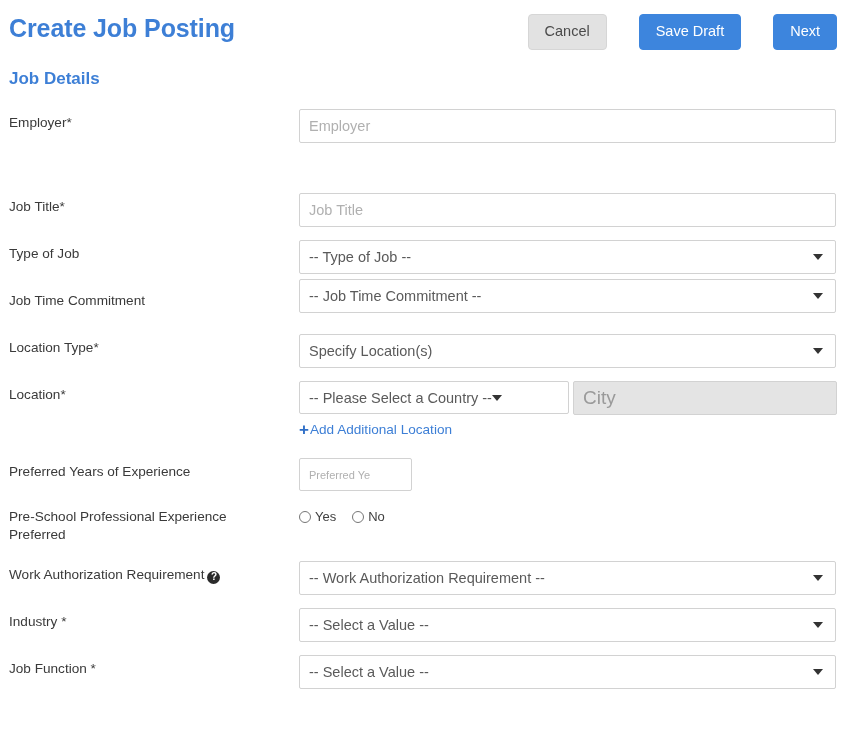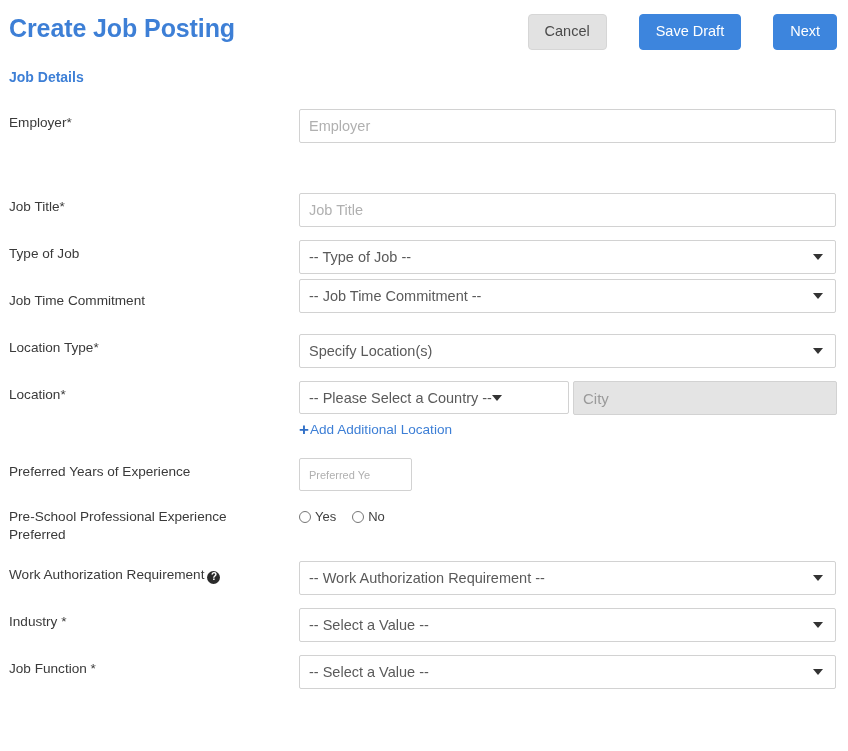--- a/index.html
+++ b/index.html
@@ -61,21 +61,21 @@
     font-weight: normal;
     border-color: #3d85dd;
     margin-left: 24px;
   }
 
   
   .section-title {
     position: absolute;
     left: 9px;
     top: 69px;
-    font-size: 14px;
+    font-size: 17px;
     font-weight: bold;
     color: #3d7fd6;
   }
 
   
   .form {
     position: absolute;
     left: 0;
     top: 101px;
     width: 848px;
@@ -163,21 +163,21 @@
     border-radius: 2px;
     cursor: pointer;
   }
   .city-input {
     width: 264px;
     height: 33px;
     margin-left: 4px;
     border: 1px solid #d2d2d2;
     background: #e4e4e4;
     font-family: "Liberation Sans", sans-serif;
-    font-size: 15px;
+    font-size: 19px;
     color: #707070;
     padding: 16px 9px;
     border-radius: 2px;
     outline: none;
   }
   .city-input::placeholder { color: #9a9a9a; }
 
   .add-link {
     display: inline-flex;
     align-items: center;

